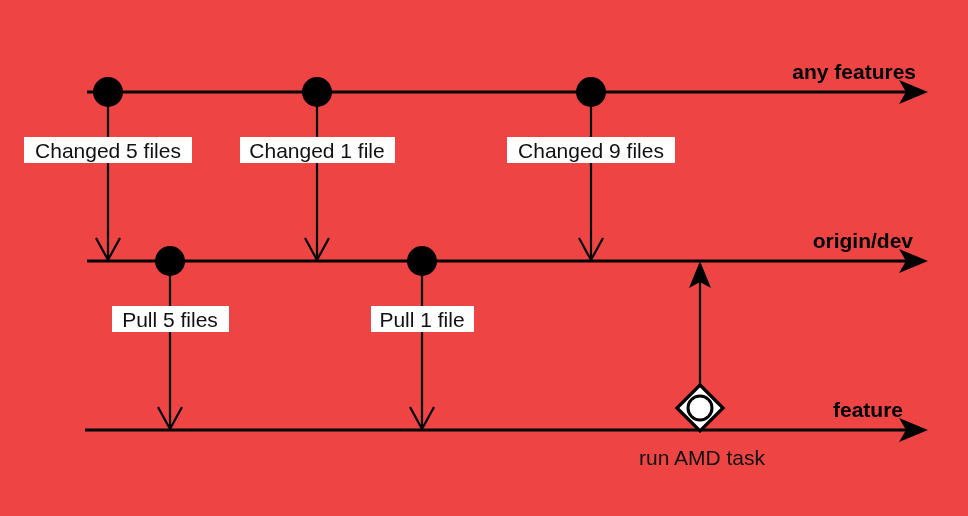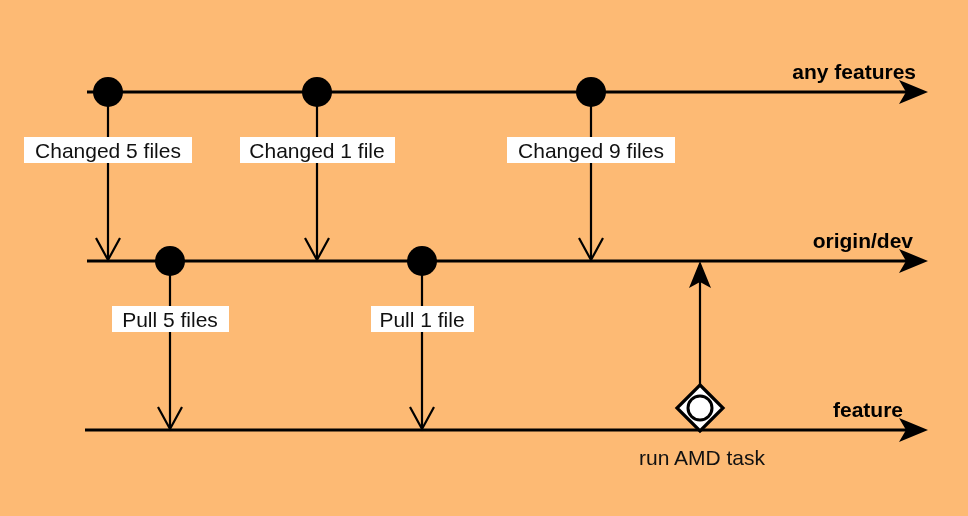--- a/index.html
+++ b/index.html
@@ -8,21 +8,21 @@
     padding: 0;
     background: #ffffff;
   }
   body {
     font-family: "Liberation Sans", sans-serif;
   }
   #canvas {
     position: relative;
     width: 968px;
     height: 516px;
-    background: #fdba74;
+    background: #ef4444;
     overflow: hidden;
   }
   #diagram-svg {
     position: absolute;
     left: 0;
     top: 0;
     width: 968px;
     height: 516px;
     display: block;
   }

